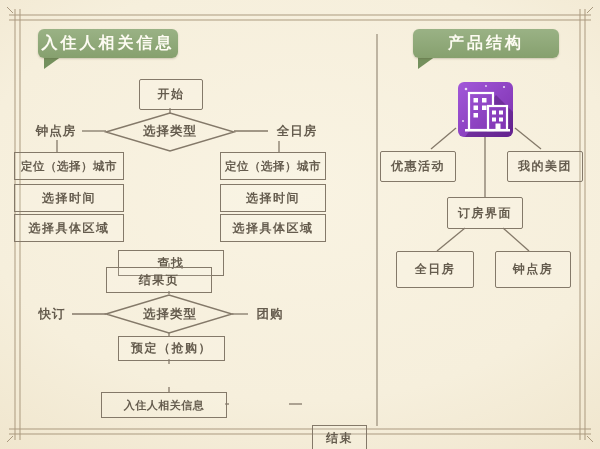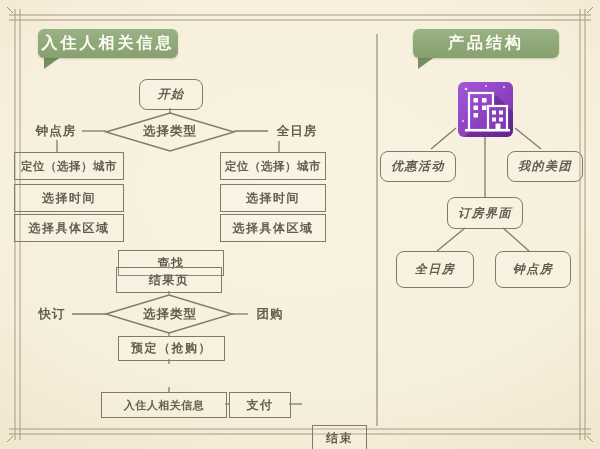--- a/index.html
+++ b/index.html
@@ -13,21 +13,21 @@
     display:flex;align-items:center;justify-content:center;
     background:linear-gradient(180deg,#9ab285 0%,#86a06e 100%);
     border-radius:6px;color:#fdfbf2;font-size:16px;font-weight:bold;
     letter-spacing:3px;box-shadow:0 1px 2px rgba(90,80,50,.25);
   }
   .fbox{
     display:flex;align-items:center;justify-content:center;
     border:1.4px solid #847969;color:#655c4e;font-size:12px;font-weight:600;
     letter-spacing:1.5px;background:rgba(255,253,245,.12);
   }
-  .rnd{border-radius:8px;font-style:italic;}
+  .rnd{border-radius:2px;}
   .lbl{
     display:flex;align-items:center;justify-content:center;
     color:#655c4e;font-size:12.5px;font-weight:600;letter-spacing:1px;
   }
   svg{position:absolute;top:0;left:0;}
 </style>
 </head>
 <body>
 
 <div class="canvas">
@@ -128,29 +128,28 @@
 
   <div class="abs fbox" style="left:14px;top:152px;width:108px;height:26px;font-size:11.5px;letter-spacing:0.5px;">定位（选择）城市</div>
   <div class="abs fbox" style="left:14px;top:184px;width:108px;height:26px;">选择时间</div>
   <div class="abs fbox" style="left:14px;top:214px;width:108px;height:26px;">选择具体区域</div>
 
   <div class="abs fbox" style="left:220px;top:152px;width:104px;height:26px;font-size:11.5px;letter-spacing:0.5px;">定位（选择）城市</div>
   <div class="abs fbox" style="left:220px;top:184px;width:104px;height:26px;">选择时间</div>
   <div class="abs fbox" style="left:220px;top:214px;width:104px;height:26px;">选择具体区域</div>
 
   <div class="abs fbox" style="left:118px;top:250px;width:104px;height:24px;">查找</div>
-  <div class="abs fbox" style="left:116px;top:267px;width:104px;height:24px;">结果页</div>
+  <div class="abs fbox" style="left:106px;top:267px;width:104px;height:24px;">结果页</div>
 
   <div class="abs lbl" style="left:110px;top:304px;width:120px;height:20px;">选择类型</div>
   <div class="abs lbl" style="left:32px;top:306px;width:40px;height:16px;font-family:Liberation Mono, monospace;">快订</div>
   <div class="abs lbl" style="left:250px;top:306px;width:40px;height:16px;">团购</div>
 
   <div class="abs fbox" style="left:118px;top:336px;width:105px;height:23px;">预定（抢购）</div>
   <div class="abs fbox" style="left:101px;top:392px;width:124px;height:24px;font-size:11px;letter-spacing:0.5px;">入住人相关信息</div>
-  <div class="abs fbox" style="left:229px;top:392px;width:60px;height:24px;">支付</div>
   <div class="abs fbox" style="left:312px;top:392px;width:53px;height:24px;margin-top:33px;">结束</div>
 
   <div class="abs bubble" style="left:413px;top:29px;width:146px;height:29px;">产品结构</div>
 
   <div class="abs fbox rnd" style="left:380px;top:151px;width:74px;height:29px;">优惠活动</div>
   <div class="abs fbox rnd" style="left:507px;top:151px;width:74px;height:29px;">我的美团</div>
   <div class="abs fbox rnd" style="left:447px;top:197px;width:74px;height:30px;">订房界面</div>
   <div class="abs fbox rnd" style="left:396px;top:251px;width:76px;height:35px;">全日房</div>
   <div class="abs fbox rnd" style="left:495px;top:251px;width:74px;height:35px;">钟点房</div>
 

